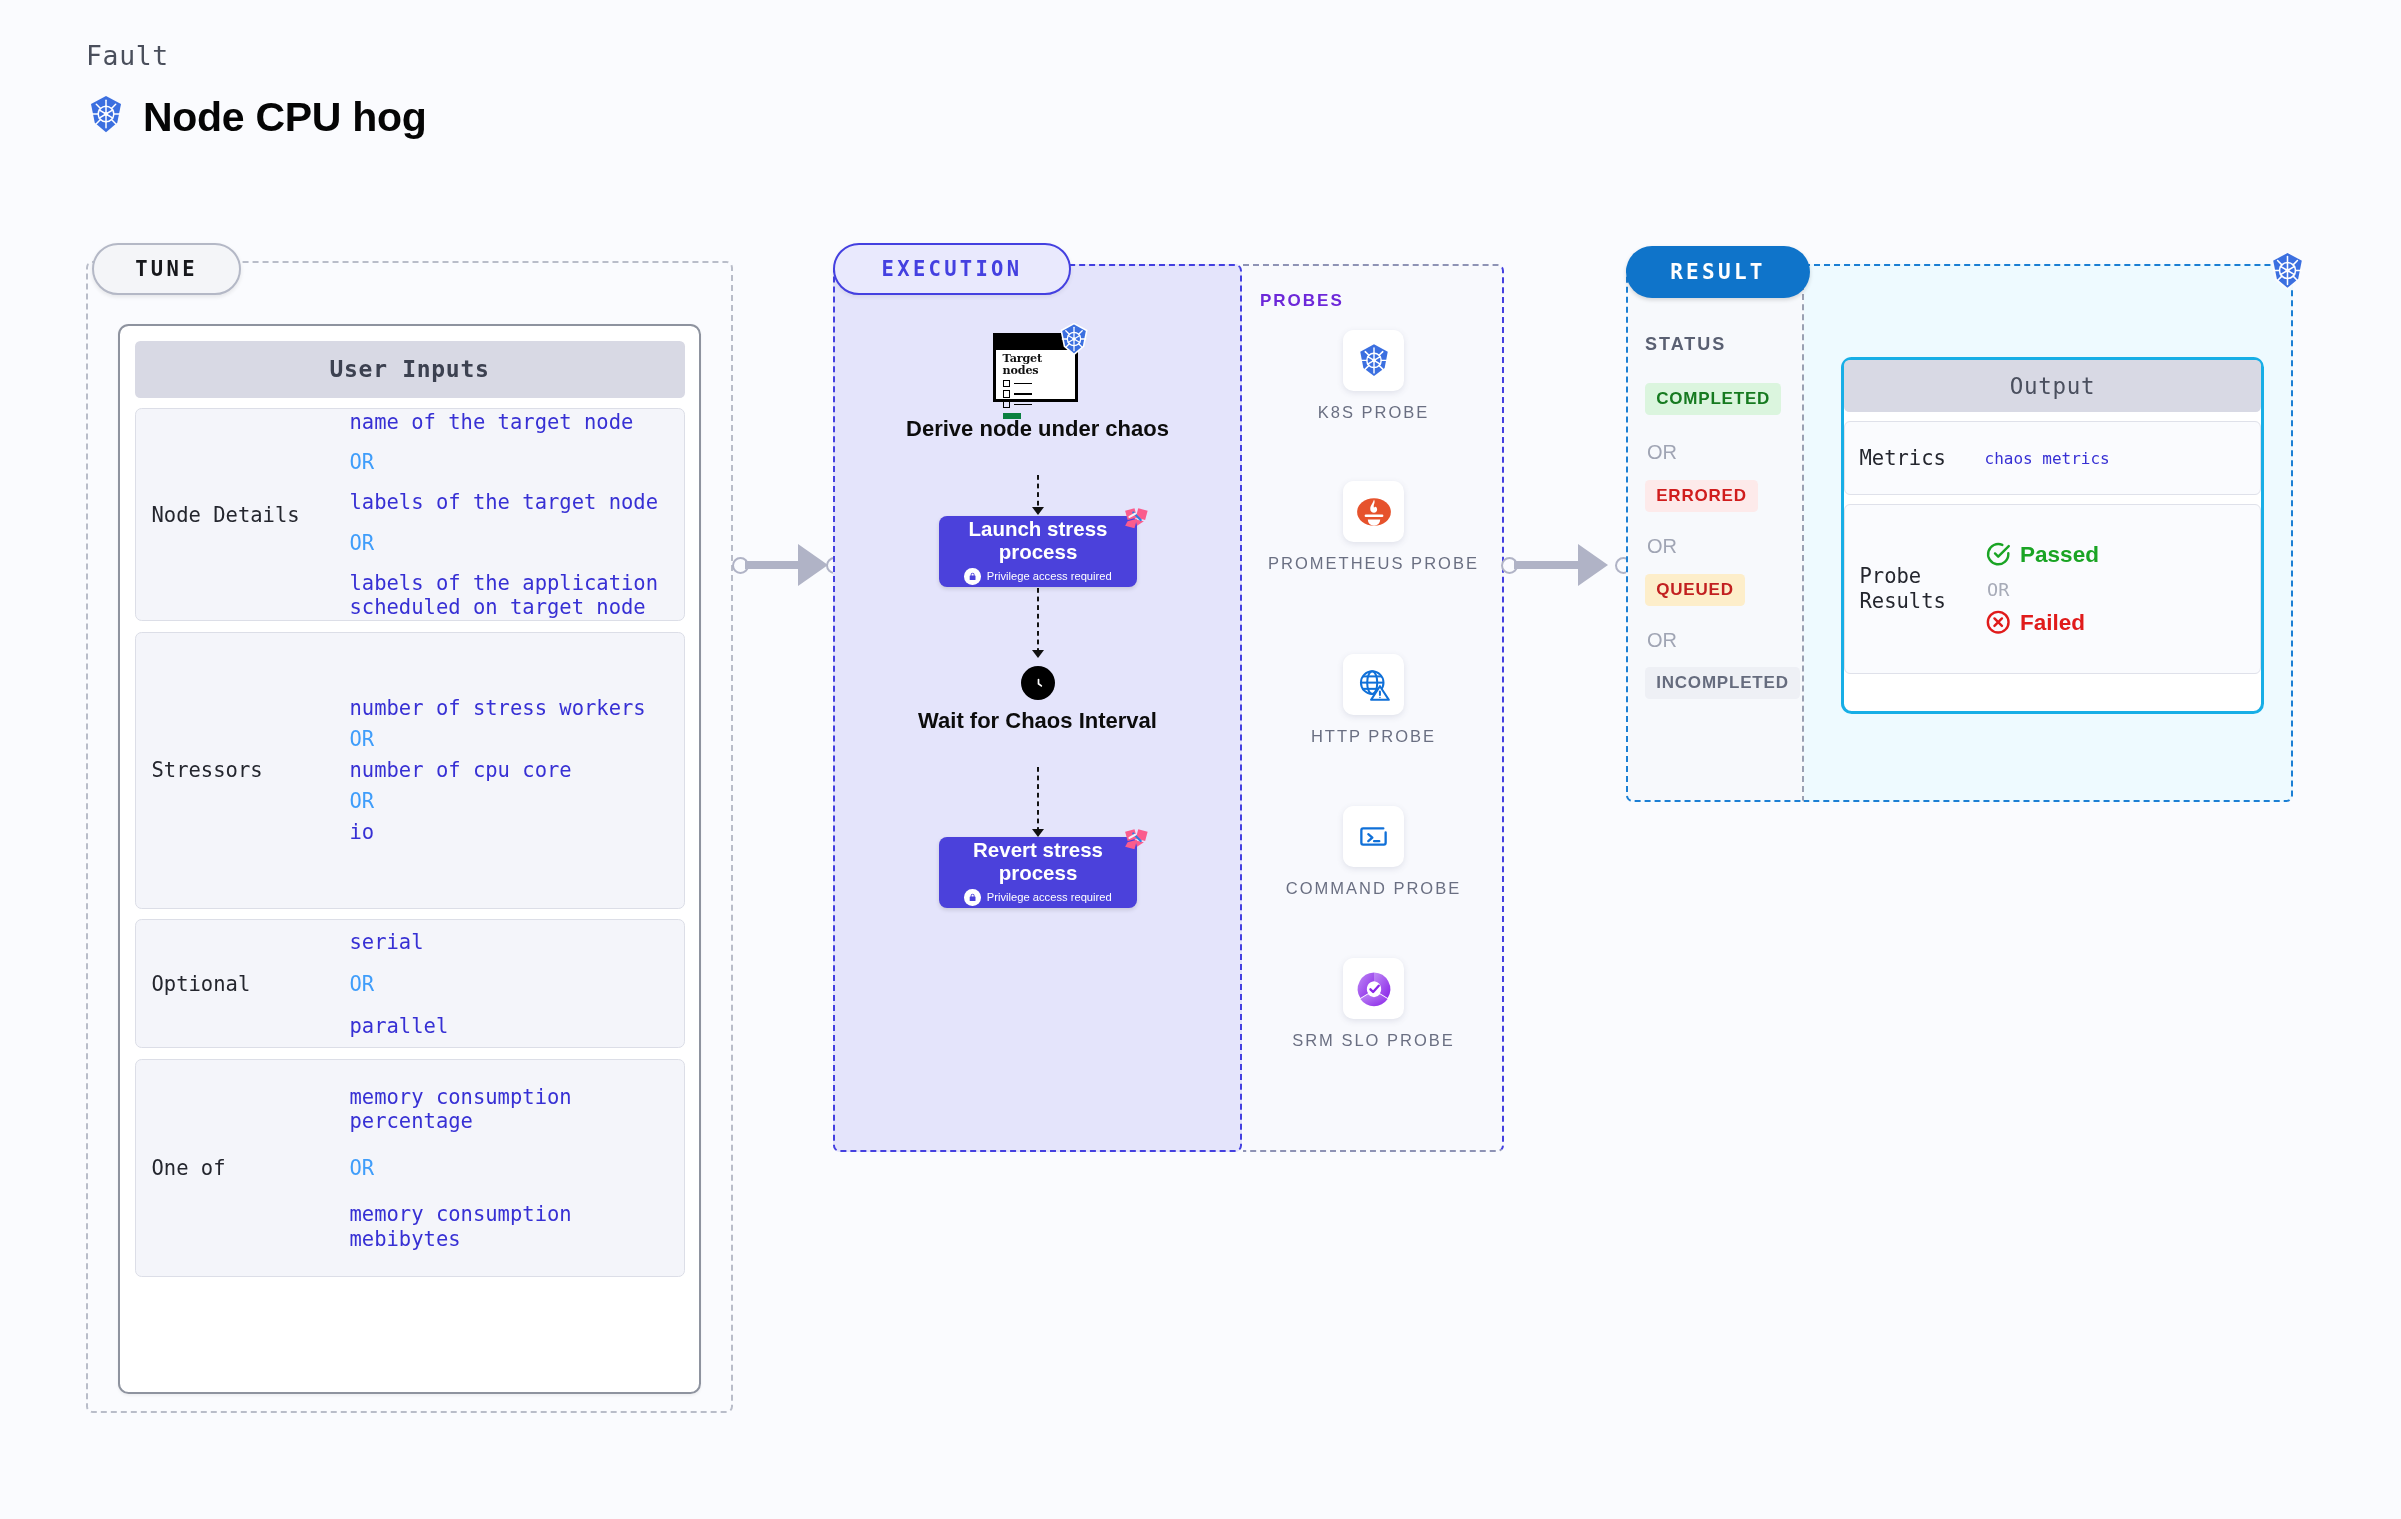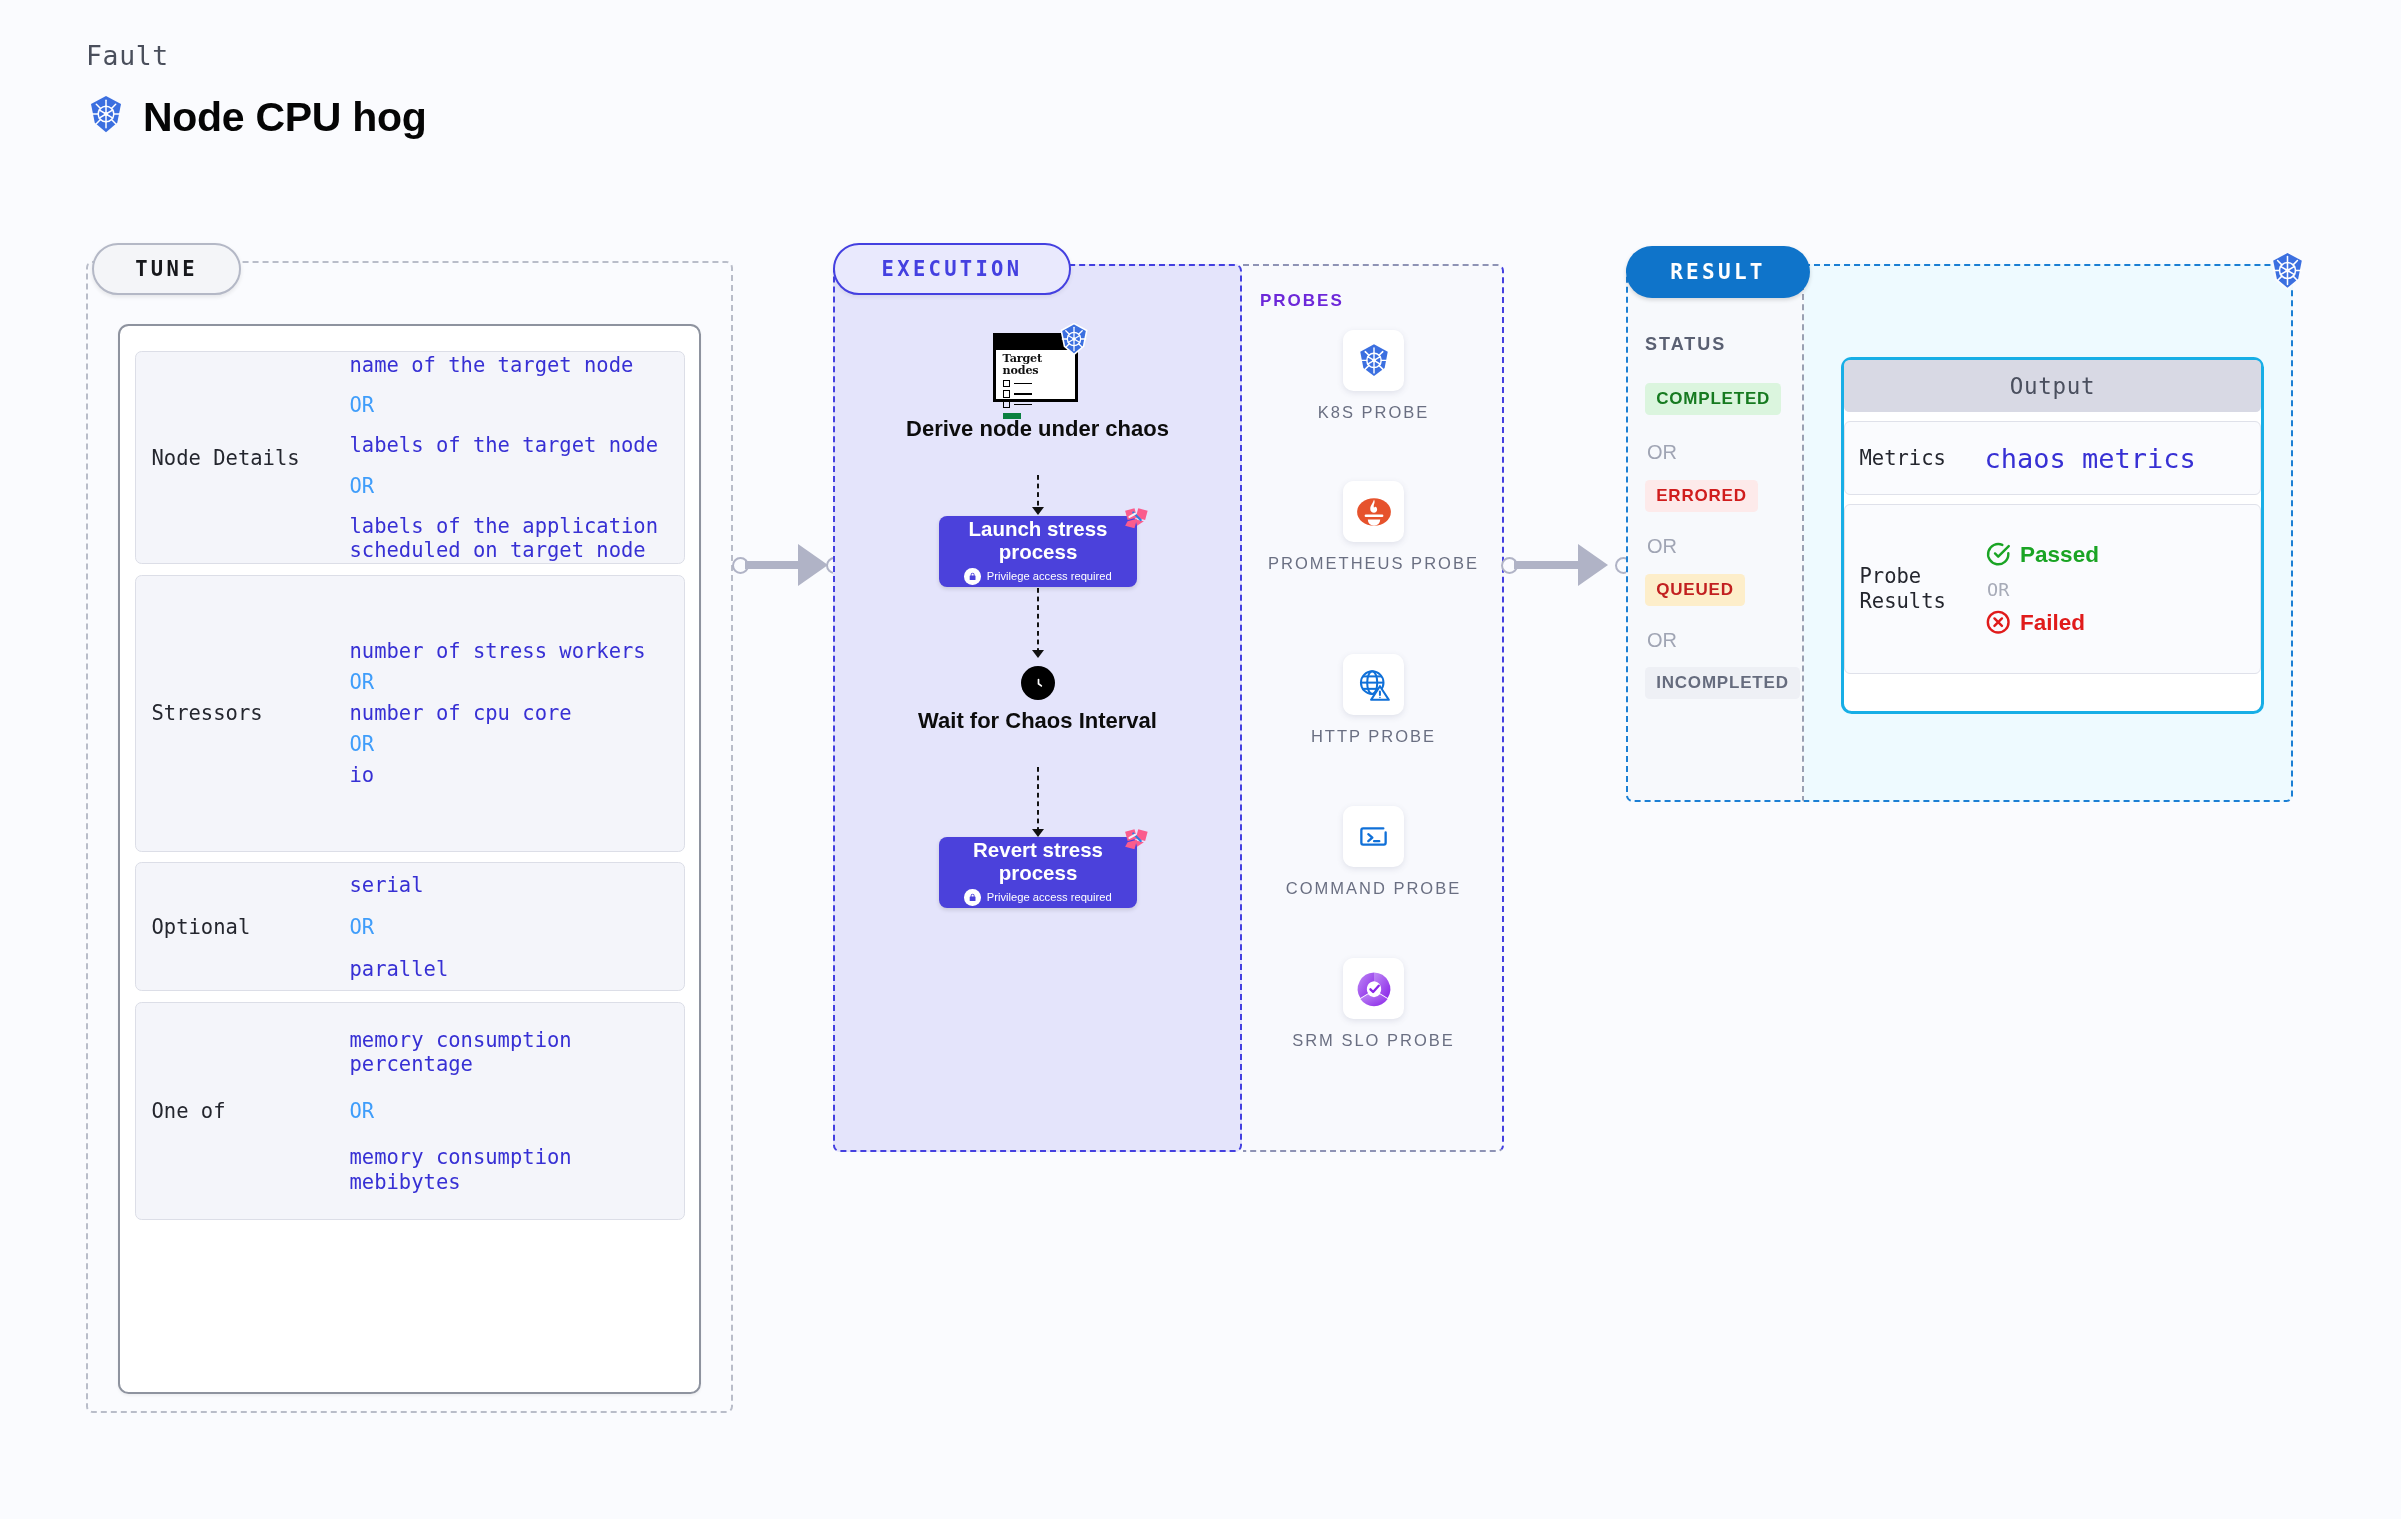--- a/index.html
+++ b/index.html
@@ -214,21 +214,21 @@
   .out-row {
     border:1.3px solid #dfe1ea; border-radius:6px; background:#fafbfe;
     margin-top:9.2px; display:flex; align-items:center; padding:14.5px 14.5px;
   }
   .out-key {
     width:125px; flex:0 0 125px;
     font-family:"DejaVu Sans Mono", monospace; font-size:20.5px; color:#24262e;
     line-height:1.22;
   }
   .out-val {
-    font-family:"DejaVu Sans Mono", monospace; font-size:27px; color:#3730d4;
+    font-family:"DejaVu Sans Mono", monospace; font-size:16px; color:#3730d4;
   }
   .res-line { display:flex; align-items:center; gap:9.2px; }
   .res-text { font-family:"Liberation Sans", sans-serif; font-weight:700; font-size:22.5px; }
   .res-or { font-family:"DejaVu Sans Mono", monospace; font-size:18.5px; color:#a7abb8; margin:9.2px 0 9.2px 2.6px; }
 
   
   .conn { position:absolute; }
   .conn-line { position:absolute; height:8.6px; background:#b0b3c6; }
   .conn-dot {
     position:absolute; width:17px; height:17px; border-radius:50%;
@@ -271,20 +271,21 @@
       </svg>
     </span>
     <span id="fault-title">Node CPU hog</span>
   </div>
 </div>
 
 <div class="panel-body" id="tune-body"></div>
 <div class="badge" id="tune-badge">TUNE</div>
 
 <div id="user-inputs-card">
+  <div class="card-header">User Inputs</div>
 
   <div class="kv-row" style="height:213px;">
     <div class="kv-key">Node Details</div>
     <div class="kv-vals">
       <div class="kv-val">name of the target node</div>
       <div class="or-sep">OR</div>
       <div class="kv-val">labels of the target node</div>
       <div class="or-sep">OR</div>
       <div class="kv-val" style="white-space:pre-line">labels of the application
  scheduled on target node</div>

